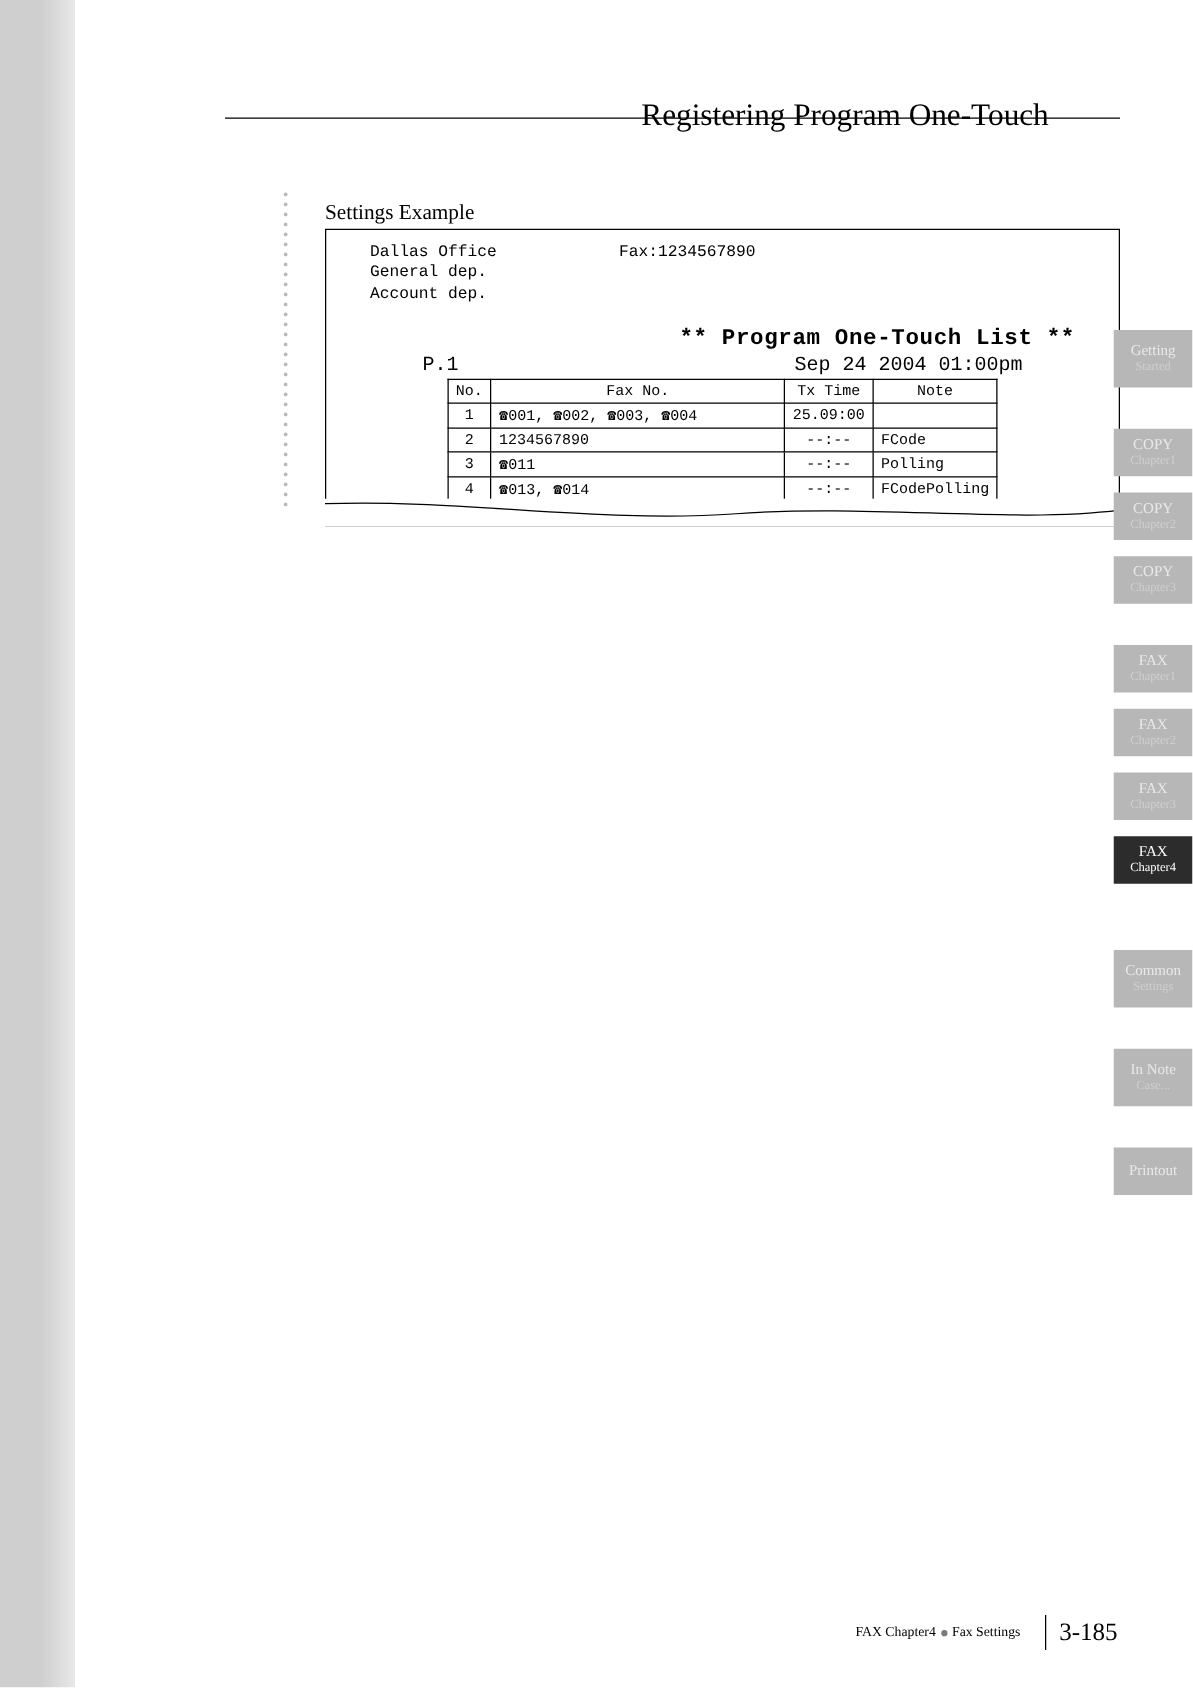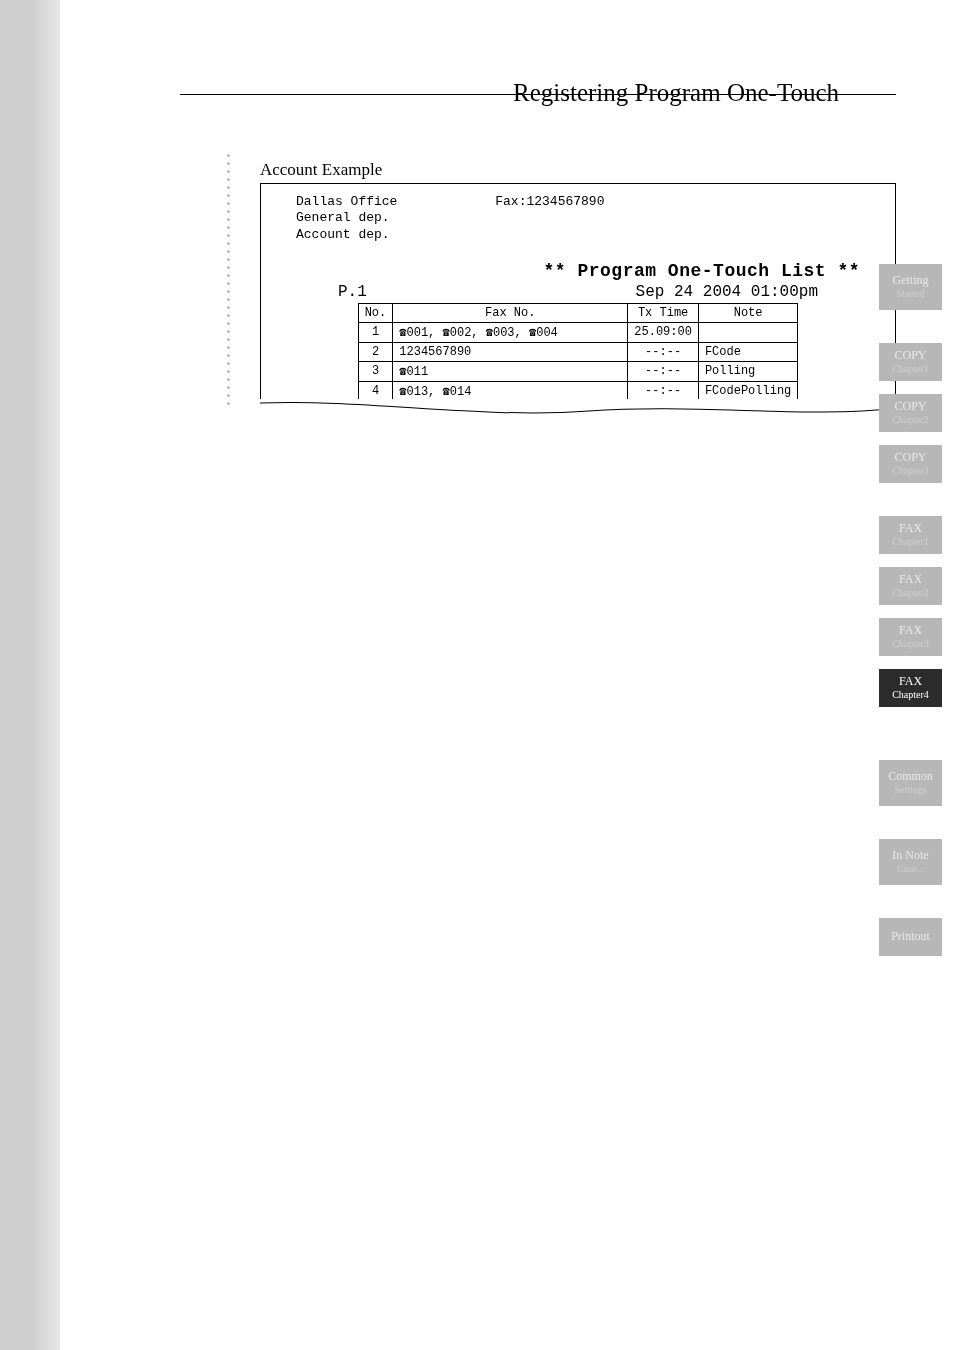--- a/index.html
+++ b/index.html
@@ -21,21 +21,21 @@
   table.po-table th, table.po-table td { border: 1px solid #000; padding: 2px 6px; font-size: 12px; font-family: "Courier New", monospace; }
   table.po-table th { font-weight: normal; text-align: center; }
   .col-no { width: 28px; text-align: center; }
   .col-fax { width: 235px; }
   .col-tx { width: 62px; text-align: center; }
   .col-note { width: 90px; }
   .tear { position: absolute; left: -1px; right: -1px; bottom: -1px; height: 22px; background: #fff; }
   .tear svg { display: block; width: 100%; height: 100%; }
 
   
-  .tabs { position: absolute; right: 12px; top: 264px; width: 63px; }
+  .tabs { position: absolute; right: 0; top: 264px; width: 63px; }
   .tab { width: 63px; margin-bottom: 13px; display: flex; flex-direction: column; align-items: center; justify-content: center; font-family: "Times New Roman", serif; line-height: 1.15; text-align: center; }
   .tab .t1 { font-size: 12px; }
   .tab .t2 { font-size: 10px; }
   .tab-h46 { height: 46px; }
   .tab-h38 { height: 38px; }
   .tab-gray { background: #b7b7b7; color: #d8d8d8; }
   .tab-gray .t1 { color: #e9e9e9; }
   .tab-gray .t2 { color: #cfcfcf; }
   .tab-active { background: #2c2c2c; }
   .tab-active .t1 { color: #fff; }
@@ -85,21 +85,21 @@
       <span></span>
       <span></span>
       <span></span>
       <span></span>
       <span></span>
       <span></span>
     <span></span>
       <span></span>
   </div>
 
-  <div class="section-label">Account Example</div>
+  <div class="section-label">Settings Example</div>
 
   <div class="printout-frame">
     <div class="printout-inner">
       <div class="po-head">
         <div class="po-head-row1">
           <span>Dallas Office</span>
           <span class="fax">Fax:1234567890</span>
         </div>
         <div>General dep.</div>
         <div>Account dep.</div>
@@ -200,13 +200,22 @@
       <div class="t1">In Note</div>
       <div class="t2">Case...</div>
     </div>
     <div class="gap"></div>
     <div class="tab tab-gray tab-h38">
       <div class="t1">Printout</div>
       <div class="t2"></div>
     </div>
   </div>
 
+  <div class="footer">
+    <div class="crumb">
+      <span>FAX Chapter4</span>
+      <span class="bullet"></span>
+      <span>Fax Settings</span>
+    </div>
+    <div class="sep"></div>
+    <div class="pageno">3-185</div>
+  </div>
 </div>
 
 </body></html>

